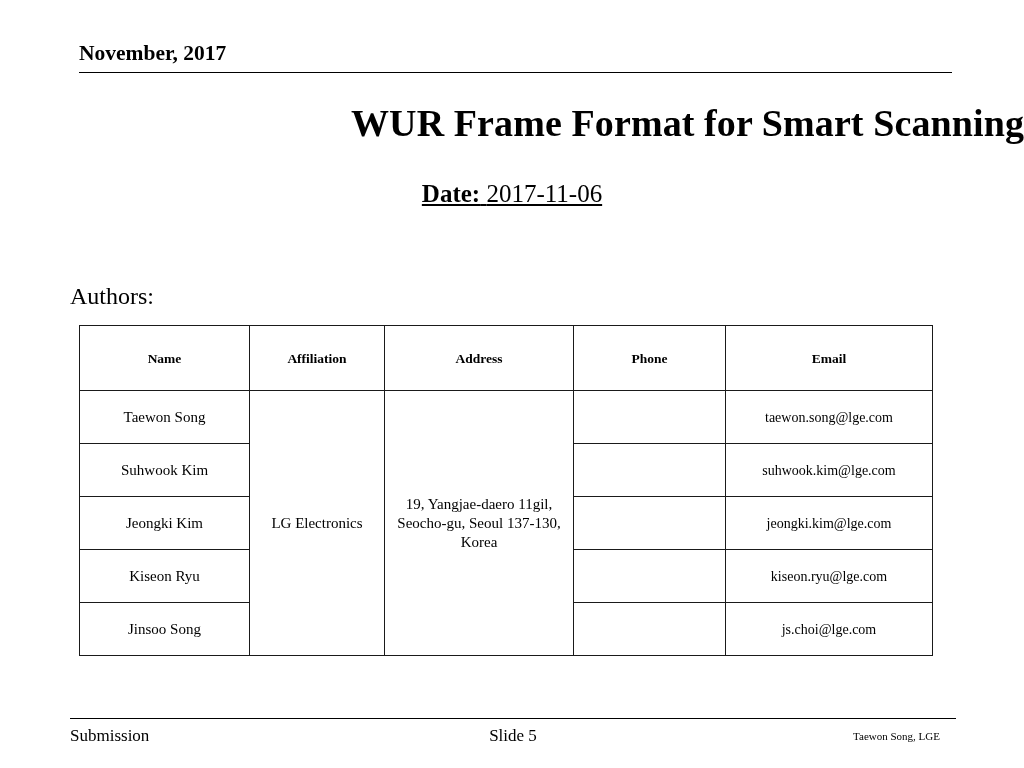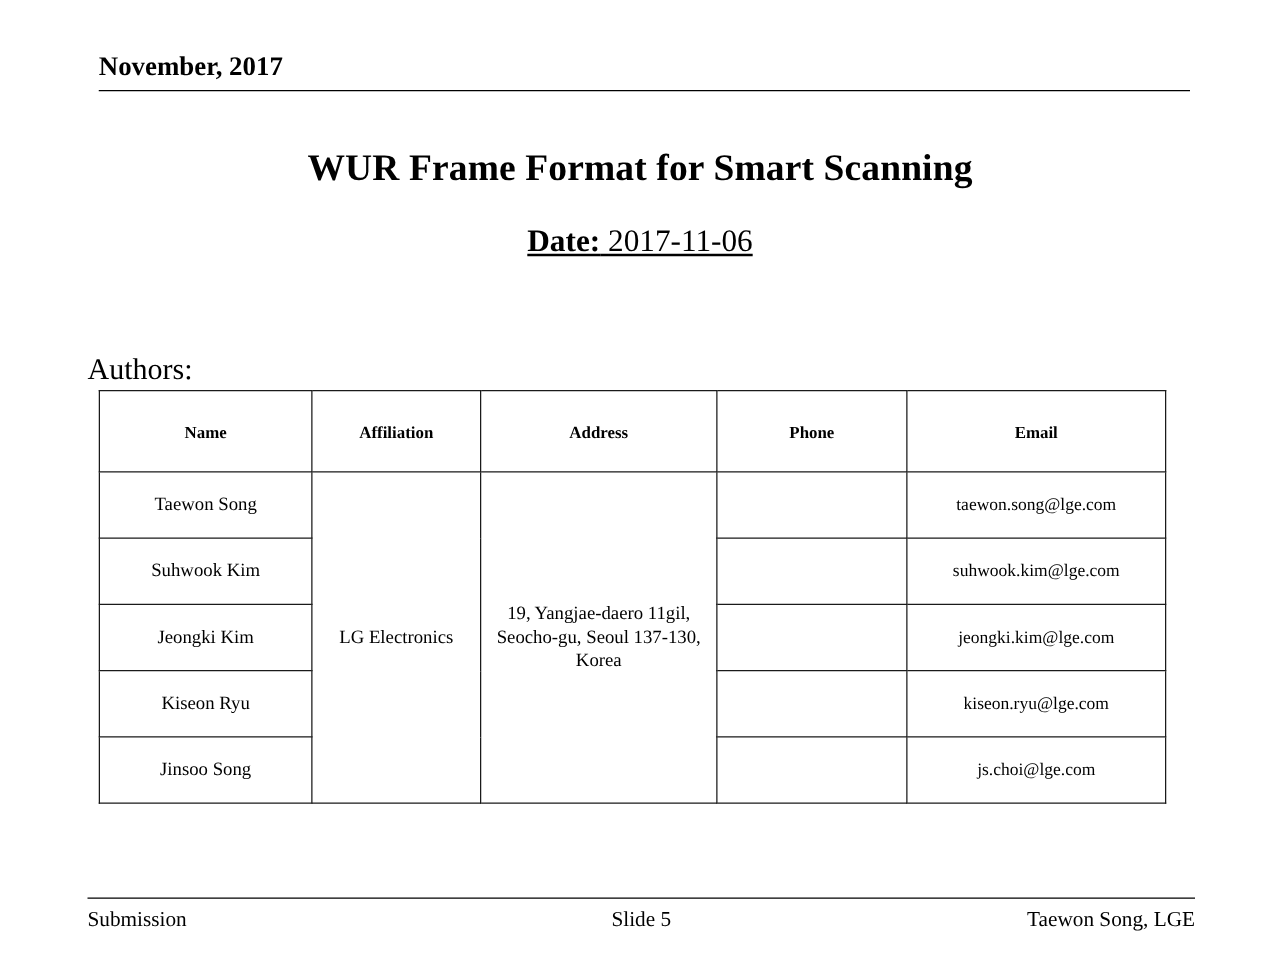--- a/index.html
+++ b/index.html
@@ -48,24 +48,24 @@
     font-size: 19.5px;
     font-weight: bold;
     line-height: 26px;
     white-space: nowrap;
   }
 
   
   .title {
     position: absolute;
     left: 0;
-    top: 113px;
+    top: 101px;
     width: 1024px;
-    text-align: center;
-    font-size: 30px;
+    text-align: right;
+    font-size: 38px;
     font-weight: bold;
     line-height: 44px;
     letter-spacing: 0.1px;
   }
   .subtitle {
     position: absolute;
     left: 0;
     top: 178px;
     width: 1024px;
     text-align: center;
@@ -83,21 +83,21 @@
     left: 70px;
     top: 281px;
     font-size: 24px;
     line-height: 30px;
   }
 
   
   .authors-table {
     position: absolute;
     left: 79px;
-    top: 312px;
+    top: 325px;
     width: 853px;
     border-collapse: collapse;
     table-layout: fixed;
     padding-left: 9px;
   }
   .authors-table td,
   .authors-table th {
     border: 1.3px solid #1a1a1a;
     padding: 2px 4px;
     text-align: center;
@@ -154,23 +154,23 @@
     position: absolute;
     left: 0;
     right: 0;
     top: 6px;
     text-align: center;
     font-size: 17px;
     line-height: 22px;
   }
   .footer-right {
     position: absolute;
-    right: 0;
+    right: 16px;
     top: 6px;
-    font-size: 17px;
+    font-size: 11px;
     line-height: 22px;
     white-space: nowrap;
   }
 </style>
 </head>
 <body>
 
 <div class="slide">
 
   <div class="header">

